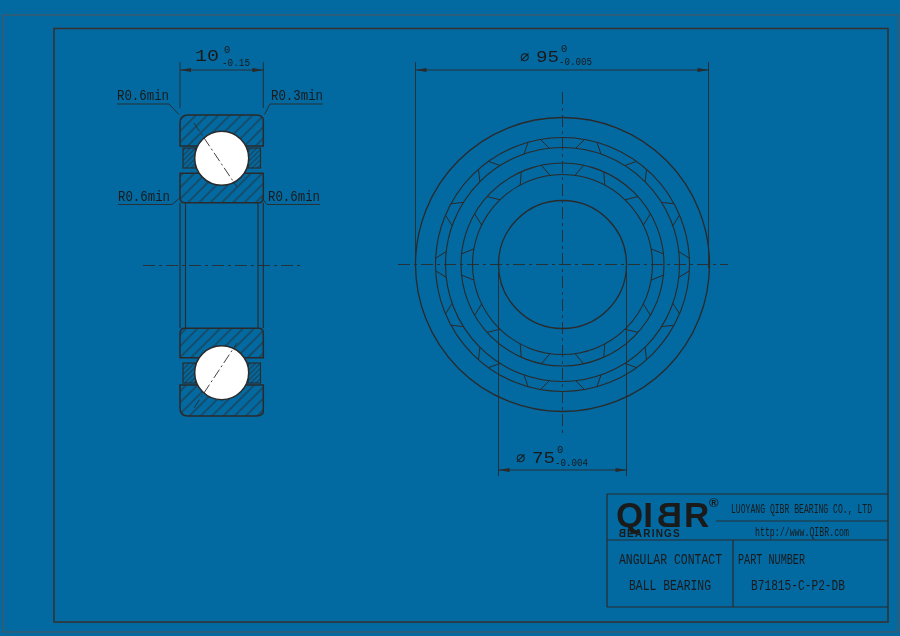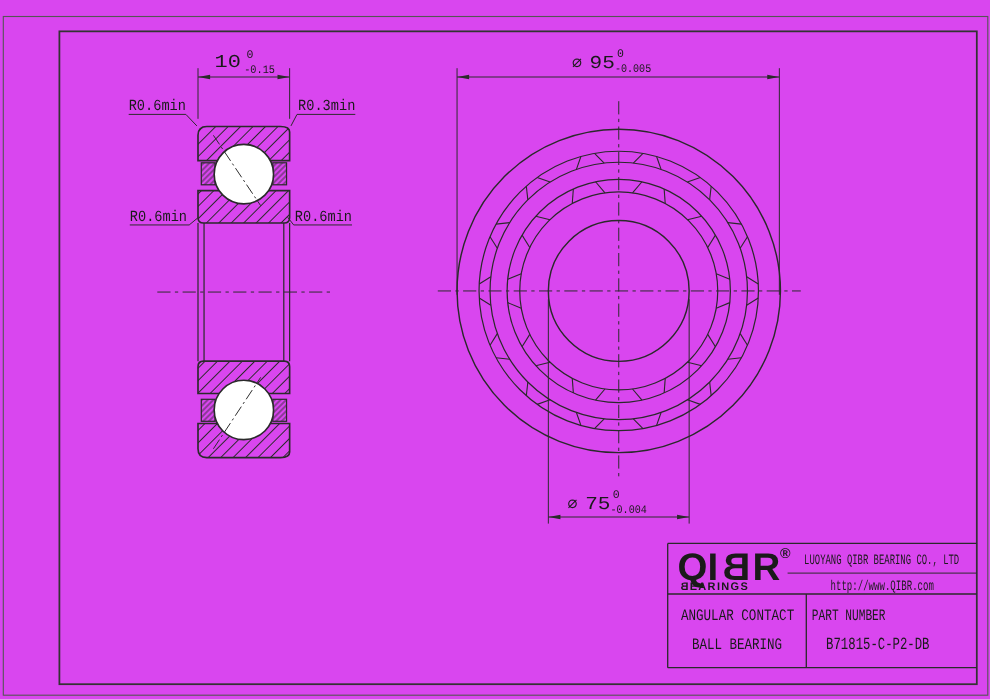--- a/index.html
+++ b/index.html
@@ -1,16 +1,16 @@
 <!DOCTYPE html>
 <html><head>
 <meta charset="utf-8">
 <style>
   html,body{margin:0;padding:0;background:#e8e8e8;}
-  .page{position:relative;width:900px;height:636px;background:#d946ef;overflow:hidden;
+  .page{position:relative;width:900px;height:636px;background:#0369a1;overflow:hidden;
         font-family:"Liberation Mono", monospace;}
   svg{position:absolute;left:0;top:0;}
   text{fill:#1a1a1a;}
   .tech{font-family:"Liberation Mono", monospace;}
   .logo{font-family:"Liberation Sans", sans-serif;font-weight:bold;}
 </style>
 </head>
 <body>
 
 <div class="page">

